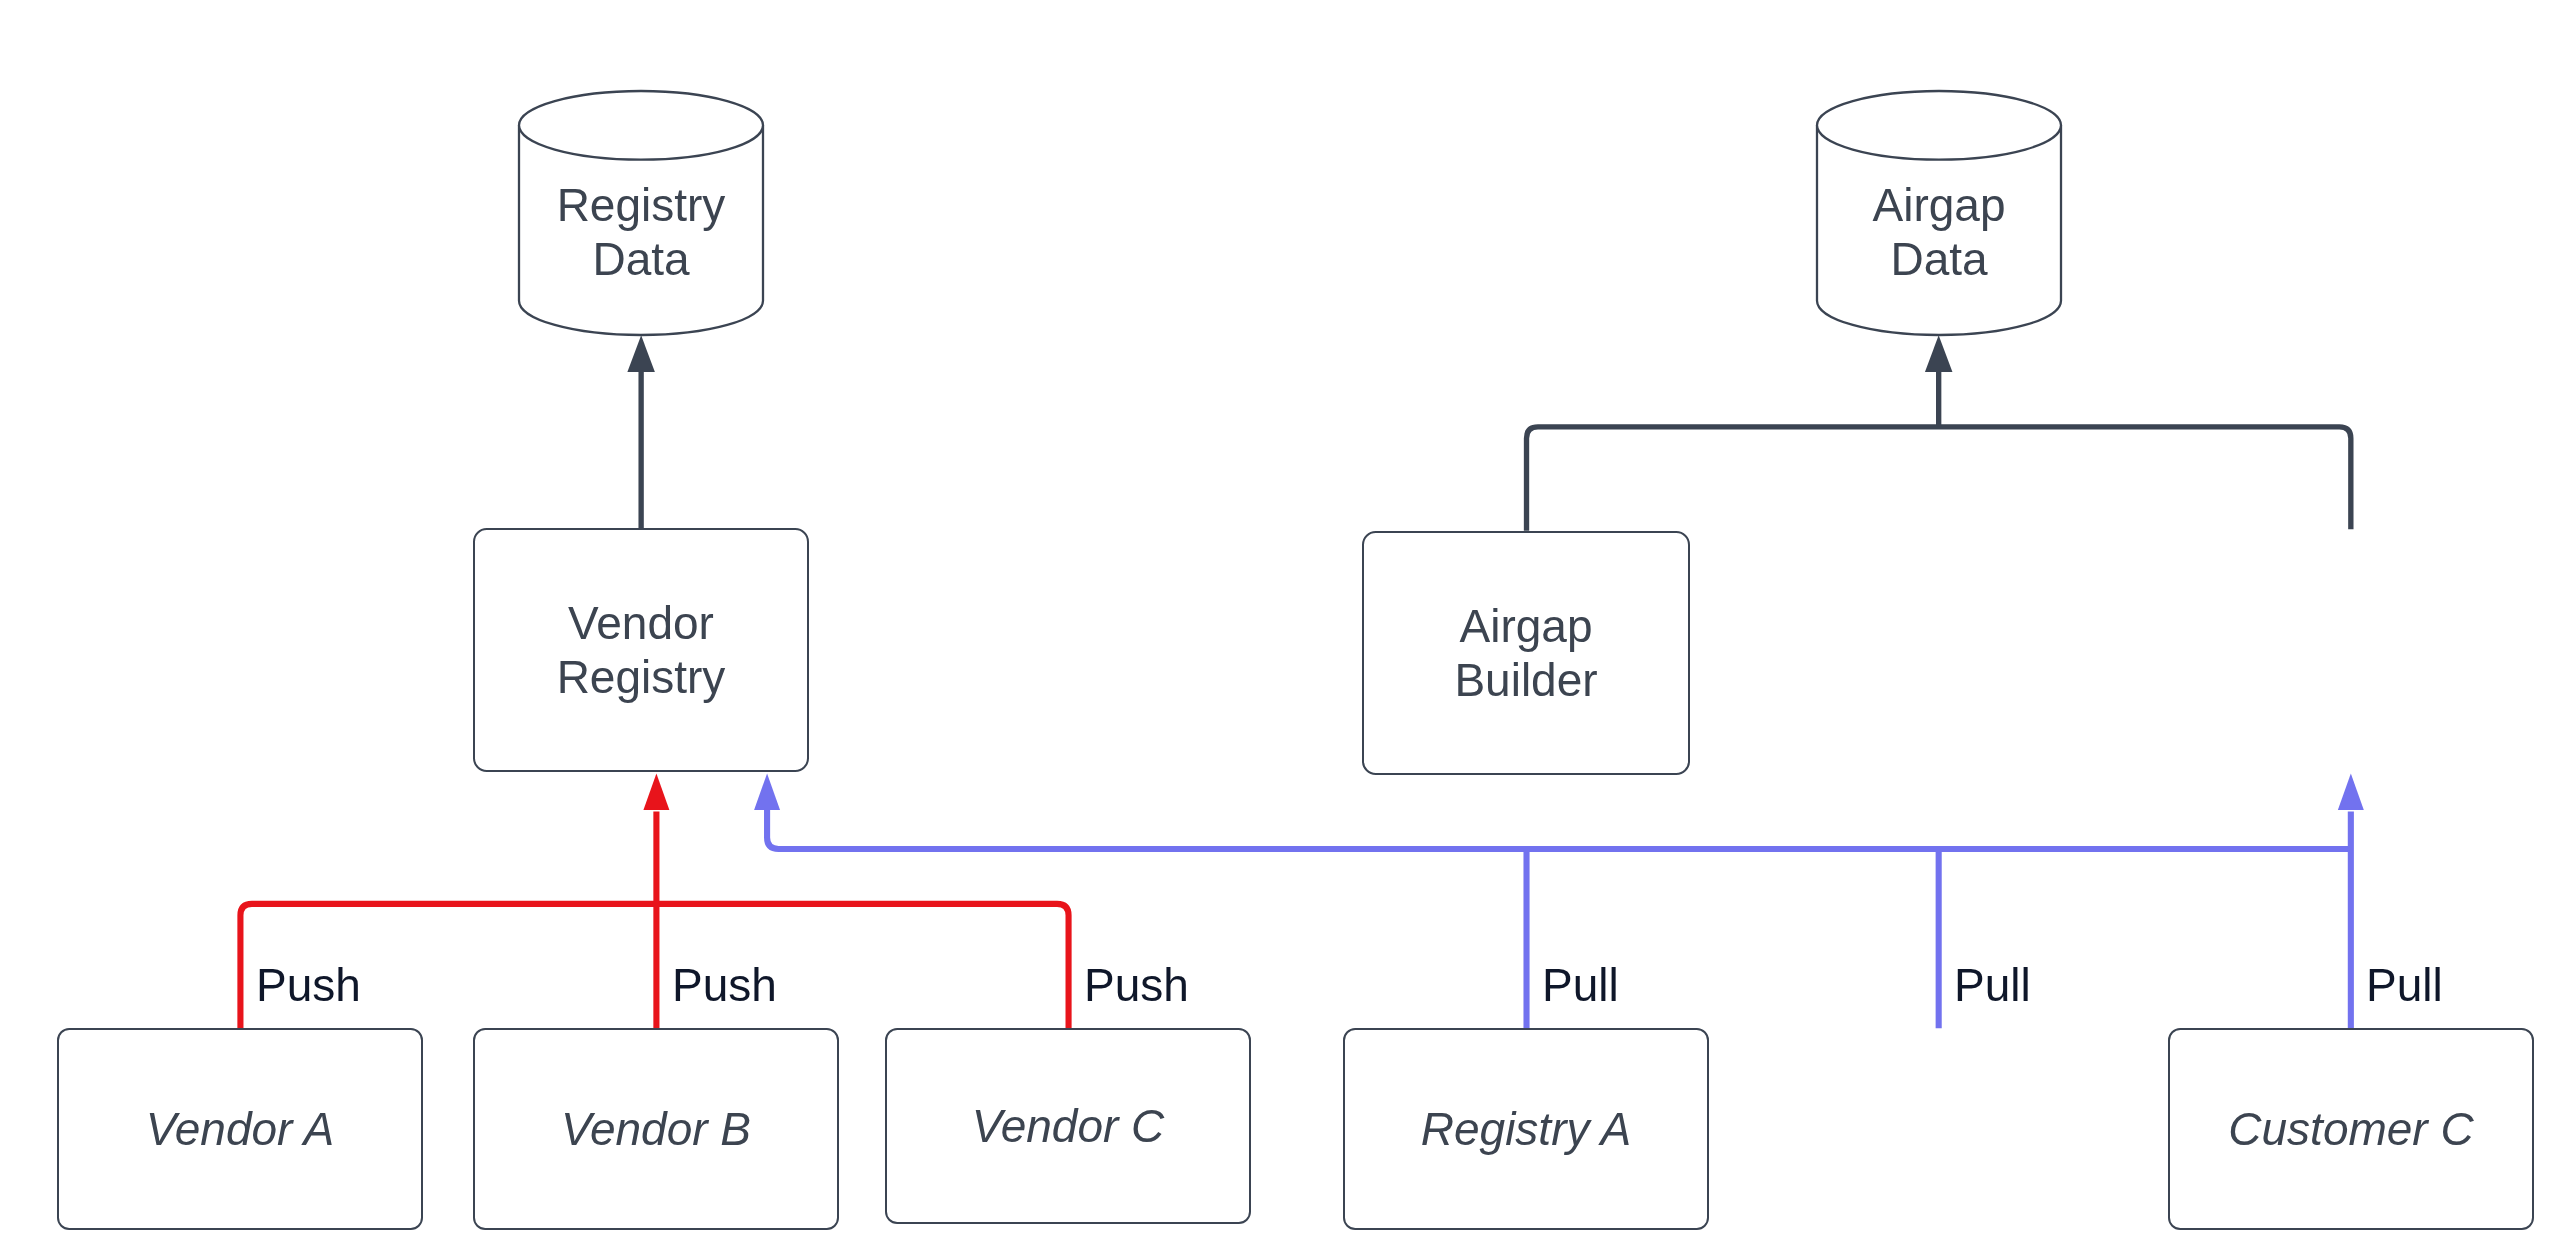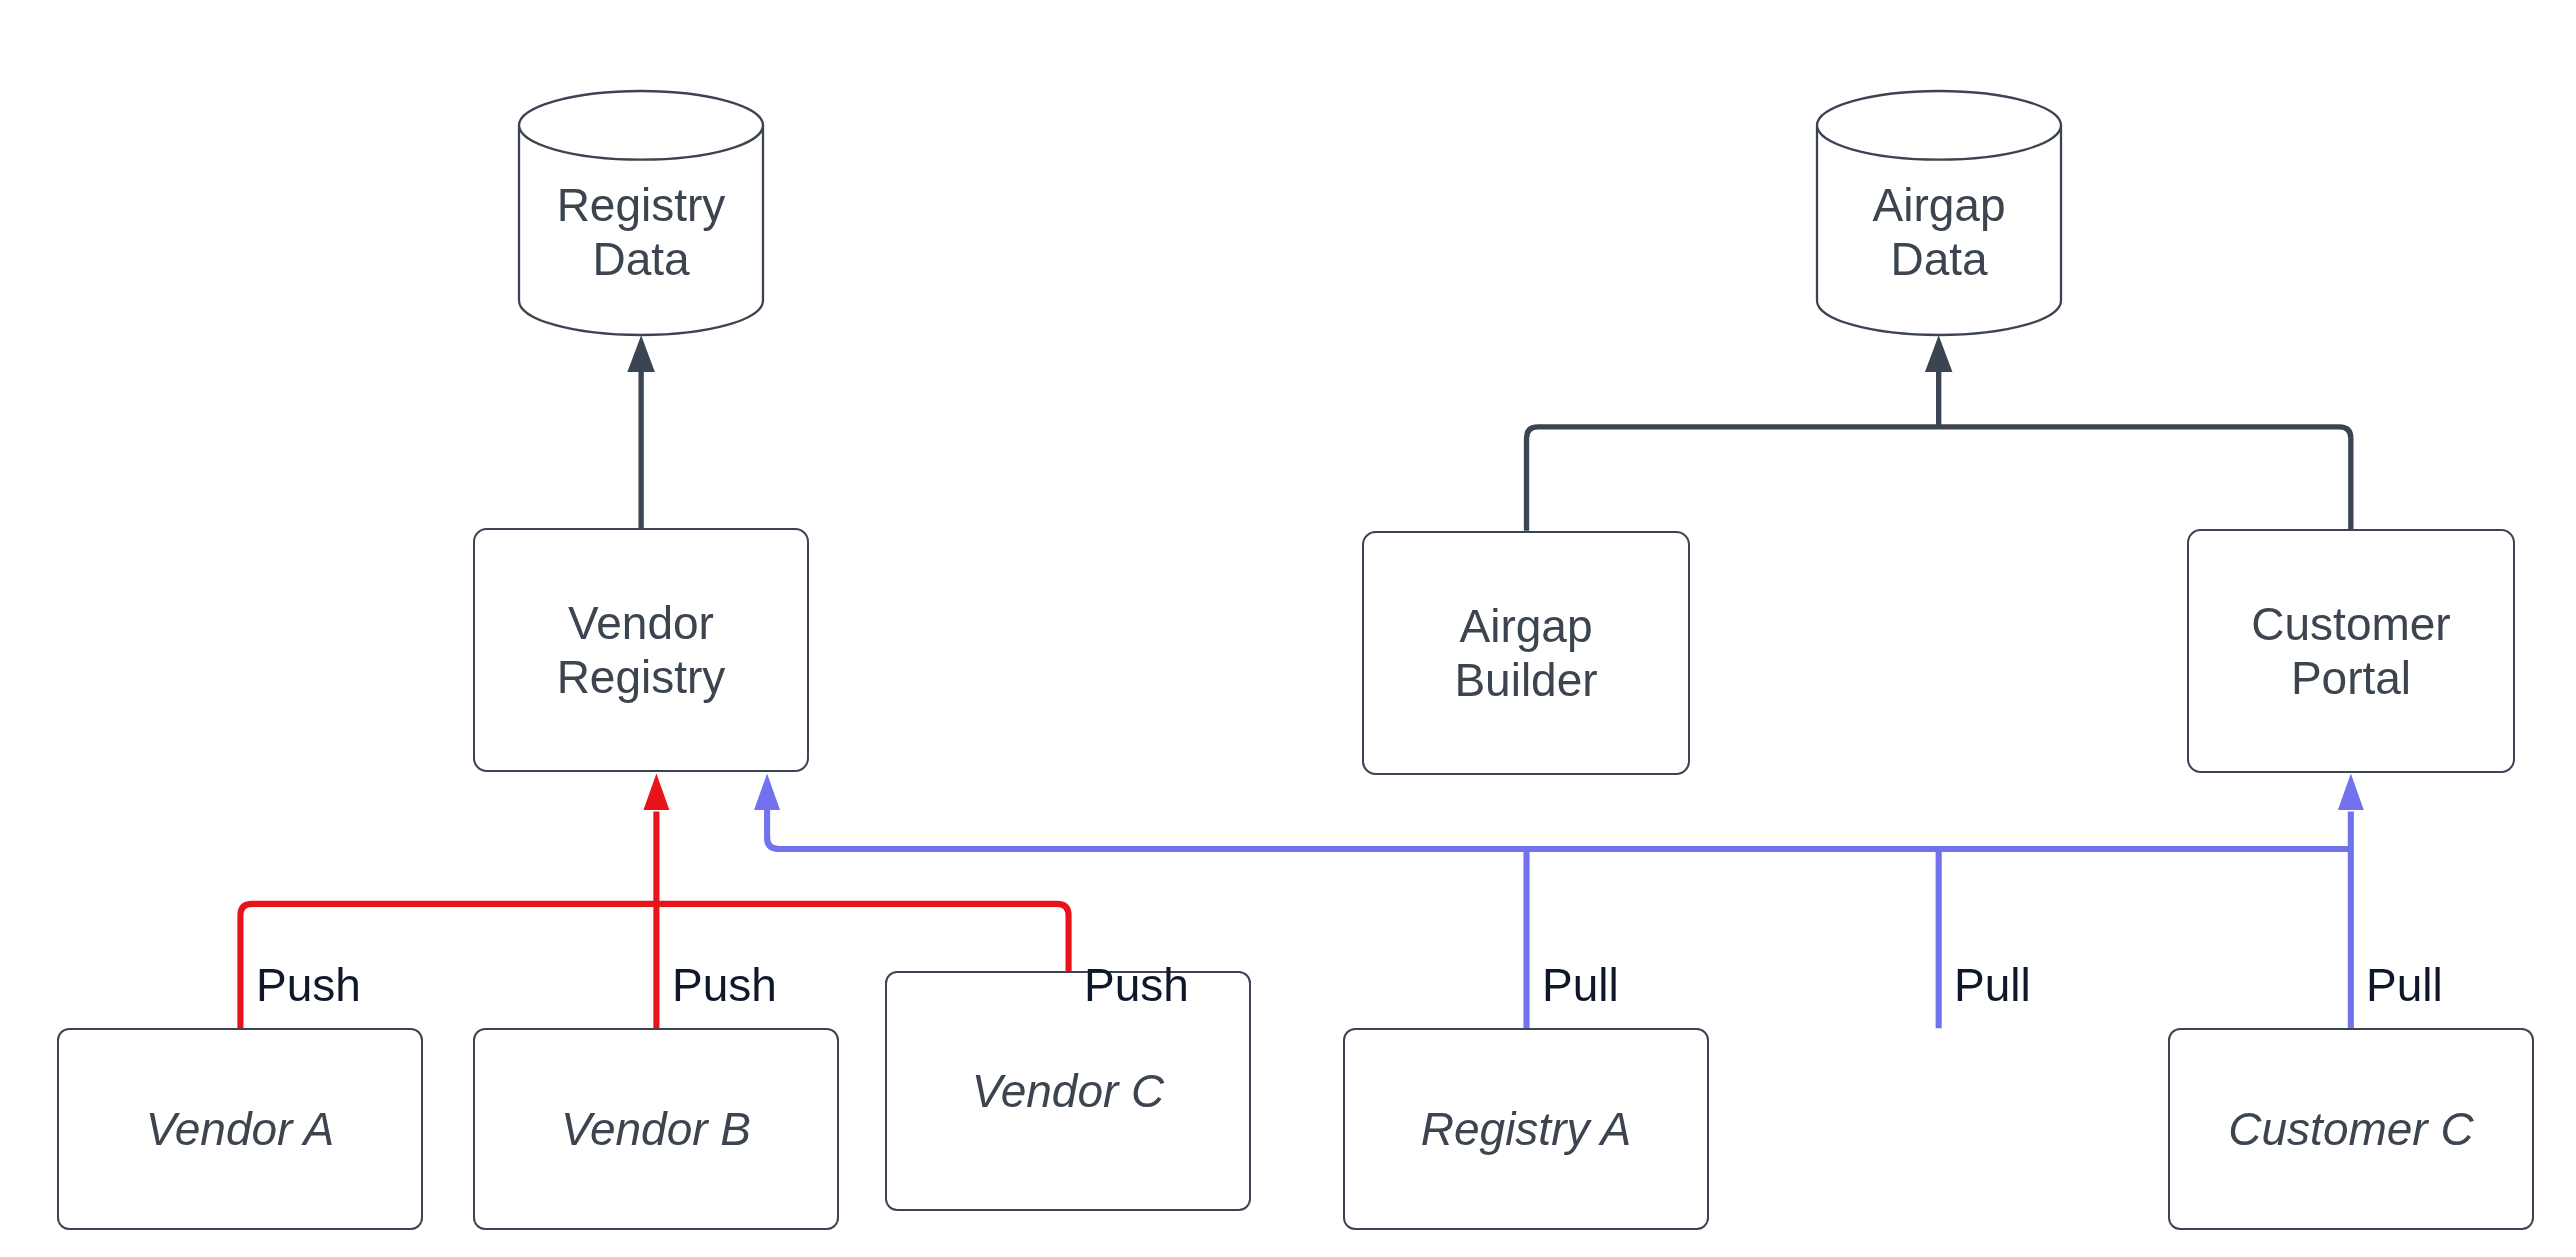--- a/index.html
+++ b/index.html
@@ -84,32 +84,28 @@
   <div class="node rect-node" style="left:473px;top:492px;width:336px;height:244px">
     <span class="node-label">Vendor
 Registry</span>
   </div>
 
   <div class="node rect-node" style="left:1362px;top:495px;width:328px;height:244px">
     <span class="node-label">Airgap
 Builder</span>
   </div>
 
-  <div class="node rect-node" style="left:2187px;top:493px;width:328px;height:244px">
-    <span class="node-label">Customer
-Portal</span>
-  </div>
 
   <div class="node leaf-node" style="left:57px;top:992px;width:366px;height:202px">
     <span class="node-label">Vendor A</span>
   </div>
   <div class="node leaf-node" style="left:473px;top:992px;width:366px;height:202px">
     <span class="node-label">Vendor B</span>
   </div>
-  <div class="node leaf-node" style="left:885px;top:935px;width:366px;height:240px">
+  <div class="node leaf-node" style="left:885px;top:992px;width:366px;height:196px">
     <span class="node-label">Vendor C</span>
   </div>
   <div class="node leaf-node" style="left:1343px;top:992px;width:366px;height:202px">
     <span class="node-label">Registry A</span>
   </div>
   <div class="node leaf-node" style="left:2168px;top:992px;width:366px;height:202px">
     <span class="node-label">Customer C</span>
   </div>
 
   <div class="edge-label" style="left:256px;top:924px">Push</div>

